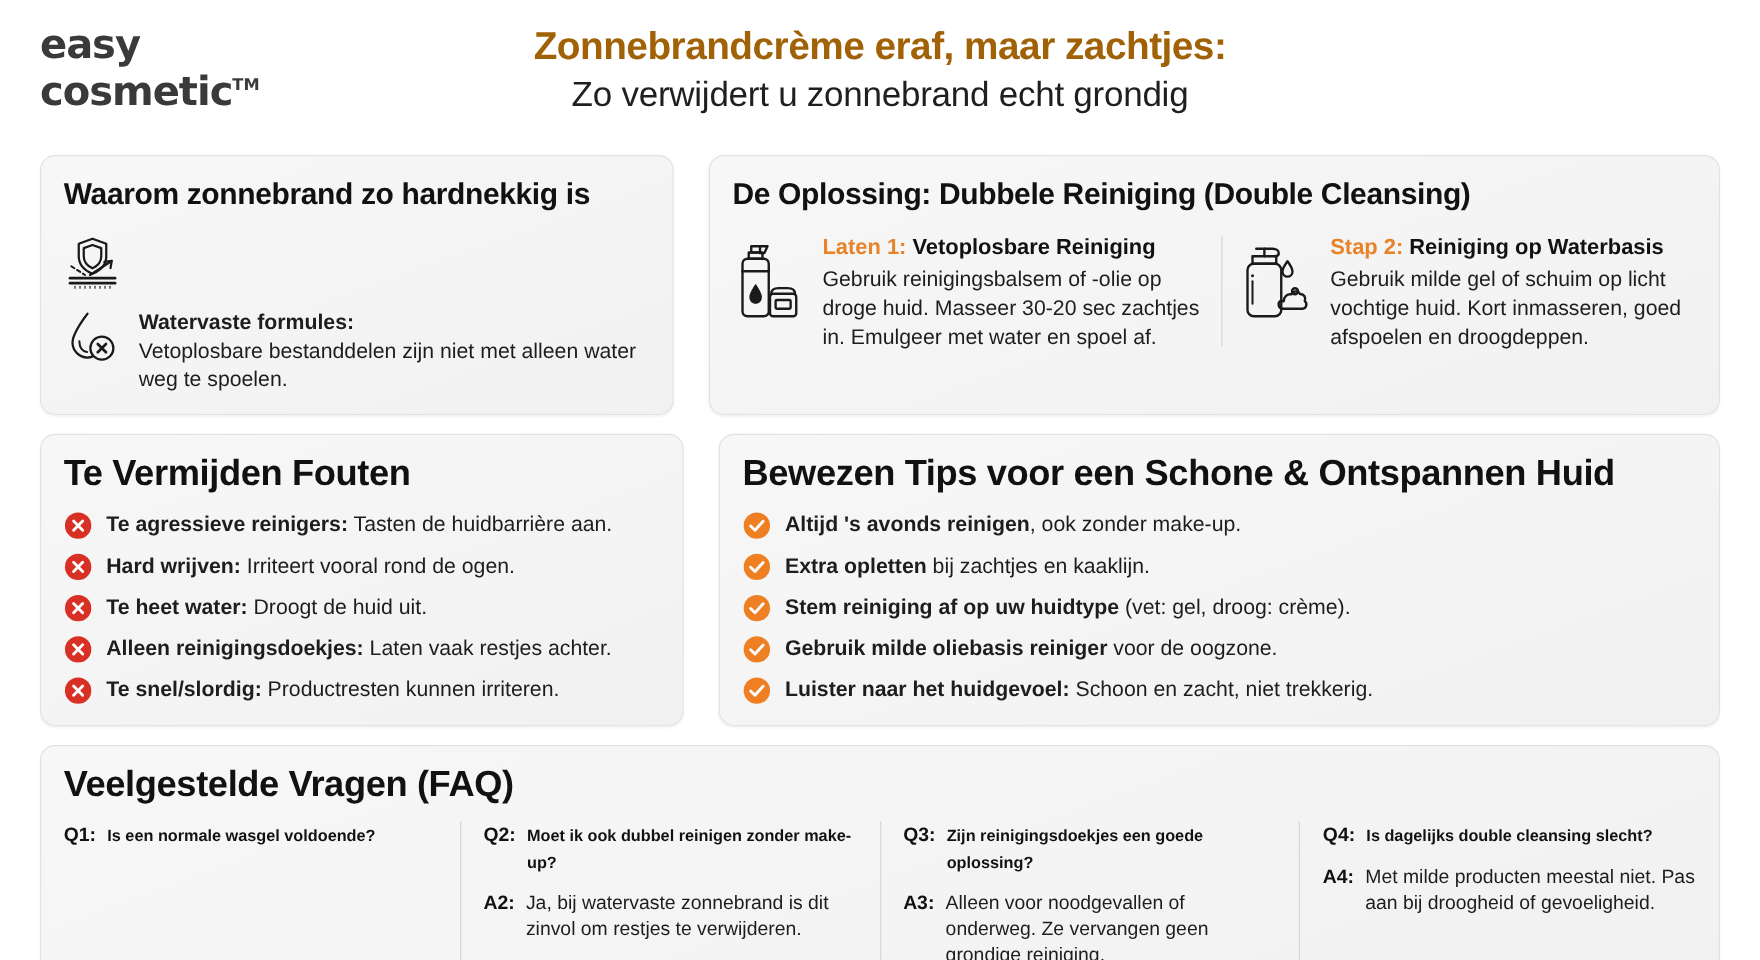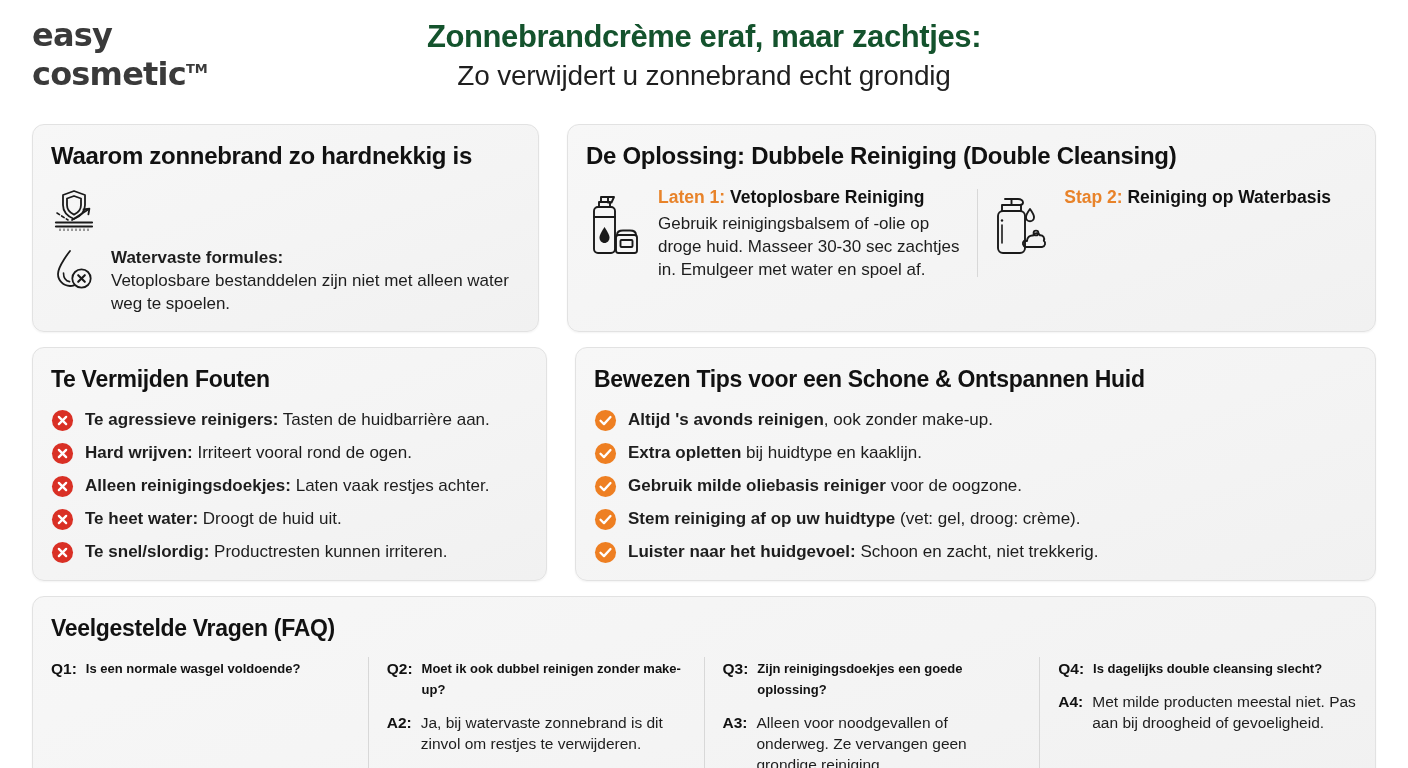--- a/index.html
+++ b/index.html
@@ -17,21 +17,21 @@
   .logo {
     position: absolute; left: 32px; top: 18px;
     font-family: "DejaVu Sans", sans-serif;
     font-weight: 700; font-size: 32px; line-height: 34px;
     color: #3a3a3a; letter-spacing: -0.8px;
   }
   .logo .tm { font-size: 13px; vertical-align: super; font-weight: 700; letter-spacing: 0; }
   .titles { text-align: center; padding-top: 18px; }
   .title-main {
     font-size: 31px; font-weight: 700; letter-spacing: -0.4px;
-    color: #14532d; line-height: 38px;
+    color: #a16207; line-height: 38px;
   }
   .title-sub {
     font-size: 28px; font-weight: 400; color: #1f1f1f;
     line-height: 36px; letter-spacing: -0.2px; margin-top: 2px;
   }
 
   
   .grid { position: absolute; left: 32px; top: 124px; width: 1344px; }
   .row { display: flex; gap: 28px; margin-bottom: 15px; }
   .card {
@@ -42,21 +42,21 @@
     padding: 16px 18px 16px 18px;
   }
   .col-left  { width: 520px; }
   .col-right { width: 809px; }
   .card-full { width: 1344px; }
 
   .card-title {
     font-size: 24px; font-weight: 700; color: #111;
     letter-spacing: -0.3px; margin-bottom: 14px; line-height: 30px;
   }
-  .card-title.small { font-size: 23px; }
+  .card-title.small { font-size: 29px; }
 
   
   .reason { display: flex; align-items: flex-start; gap: 14px; margin-bottom: 12px; }
   .reason:last-child { margin-bottom: 0; }
   .reason-ico { width: 46px; height: 46px; flex: 0 0 46px; margin-top: 2px; }
   .reason-txt { font-size: 17px; line-height: 23px; color: #1d1d1d; padding-top: 1px; }
   .reason-txt b { font-weight: 700; display: block; }
 
   
   .steps { display: flex; align-items: stretch; }
@@ -166,21 +166,21 @@
                 <path d="M31 44 C31 41 33.5 39.5 37 39.5 h7 c3.5 0 6 1.5 6 4.5"></path>
                 <rect x="30" y="44" width="21" height="18" rx="2.5"></rect>
                 <rect x="34.5" y="49" width="12" height="7" rx="1"></rect>
               </svg>
             </span>
             <div>
               <div class="step-head">
                 <span class="lbl">Laten 1:</span>
                 <span>Vetoplosbare Reiniging</span>
               </div>
-              <div class="step-body">Gebruik reinigingsbalsem of -olie op droge huid. Masseer 30-30 sec zachtjes in. Emulgeer met water en spoel af.</div>
+              <div class="step-body">Gebruik reinigingsbalsem of -olie op droge huid. Masseer 30-20 sec zachtjes in. Emulgeer met water en spoel af.</div>
             </div>
           </div>
 
           <div class="step-divider"></div>
 
           <div class="step step-b">
             <span class="step-ico">
               <svg viewBox="0 0 58 72" width="58" height="72" fill="none" stroke="#1a1a1a" stroke-width="1.9" stroke-linecap="round" stroke-linejoin="round">
                 <path d="M13 8 h13 c3 0 5 1.6 5 3.6 0 1.6 -1.4 2.4 -3 2.4"></path>
                 <line x1="19.5" y1="8" x2="19.5" y2="14"></line>
@@ -191,20 +191,21 @@
                 <path d="M38 18 C38 18 34 23.5 34 26.2 C34 28.5 35.8 30.3 38 30.3 C40.2 30.3 42 28.5 42 26.2 C42 23.5 38 18 38 18 Z"></path>
                 <circle cx="44" cy="42" r="2.4"></circle>
                 <path d="M35 50 C35 46.5 37.8 44 41 44.5 C42.5 41.5 46.5 41.3 48 44.2 C51 44 53 46.8 51.8 49.8 C54 51.5 53.4 55.5 50 56 h-16 c-3.4 -0.5 -4 -4.5 -1.8 -6.2 Z"></path>
               </svg>
             </span>
             <div>
               <div class="step-head">
                 <span class="lbl">Stap 2:</span>
                 <span>Reiniging op Waterbasis</span>
               </div>
+              <div class="step-body">Gebruik milde gel of schuim op licht vochtige huid. Kort inmasseren, goed afspoelen en droogdeppen.</div>
             </div>
           </div>
 
         </div>
       </div>
     </div>
 
     <div class="row">
 
       <div class="card col-left">
@@ -235,33 +236,33 @@
         </div>
 
         <div class="list-item">
           <span class="badge">
             <svg viewBox="0 0 24 24" width="23" height="23">
                 <circle cx="12" cy="12" r="11" fill="#d93025"></circle>
                 <path d="M8.2 8.2 L15.8 15.8 M15.8 8.2 L8.2 15.8" stroke="#fff" stroke-width="2.4" stroke-linecap="round"></path>
               </svg>
           </span>
           <div class="list-txt">
+            <b>Te heet water:</b><span> Droogt de huid uit.</span>
+          </div>
+        </div>
+
+        <div class="list-item">
+          <span class="badge">
+            <svg viewBox="0 0 24 24" width="23" height="23">
+                <circle cx="12" cy="12" r="11" fill="#d93025"></circle>
+                <path d="M8.2 8.2 L15.8 15.8 M15.8 8.2 L8.2 15.8" stroke="#fff" stroke-width="2.4" stroke-linecap="round"></path>
+              </svg>
+          </span>
+          <div class="list-txt">
             <b>Alleen reinigingsdoekjes:</b><span> Laten vaak restjes achter.</span>
-          </div>
-        </div>
-
-        <div class="list-item">
-          <span class="badge">
-            <svg viewBox="0 0 24 24" width="23" height="23">
-                <circle cx="12" cy="12" r="11" fill="#d93025"></circle>
-                <path d="M8.2 8.2 L15.8 15.8 M15.8 8.2 L8.2 15.8" stroke="#fff" stroke-width="2.4" stroke-linecap="round"></path>
-              </svg>
-          </span>
-          <div class="list-txt">
-            <b>Te heet water:</b><span> Droogt de huid uit.</span>
           </div>
         </div>
 
         <div class="list-item">
           <span class="badge">
             <svg viewBox="0 0 24 24" width="23" height="23">
                 <circle cx="12" cy="12" r="11" fill="#d93025"></circle>
                 <path d="M8.2 8.2 L15.8 15.8 M15.8 8.2 L8.2 15.8" stroke="#fff" stroke-width="2.4" stroke-linecap="round"></path>
               </svg>
           </span>
@@ -287,45 +288,45 @@
         </div>
 
         <div class="list-item">
           <span class="badge">
             <svg viewBox="0 0 24 24" width="23" height="23">
                 <circle cx="12" cy="12" r="11" fill="#ee7f22"></circle>
                 <path d="M6.8 12.3 L10.4 15.8 L17.2 8.4" stroke="#fff" stroke-width="2.4" fill="none" stroke-linecap="round" stroke-linejoin="round"></path>
               </svg>
           </span>
           <div class="list-txt">
-            <b>Extra opletten</b><span> bij huidtype en kaaklijn.</span>
+            <b>Extra opletten</b><span> bij zachtjes en kaaklijn.</span>
+          </div>
+        </div>
+
+        <div class="list-item">
+          <span class="badge">
+            <svg viewBox="0 0 24 24" width="23" height="23">
+                <circle cx="12" cy="12" r="11" fill="#ee7f22"></circle>
+                <path d="M6.8 12.3 L10.4 15.8 L17.2 8.4" stroke="#fff" stroke-width="2.4" fill="none" stroke-linecap="round" stroke-linejoin="round"></path>
+              </svg>
+          </span>
+          <div class="list-txt">
+            <b>Stem reiniging af op uw huidtype</b><span> (vet: gel, droog: crème).</span>
           </div>
         </div>
 
         <div class="list-item">
           <span class="badge">
             <svg viewBox="0 0 24 24" width="23" height="23">
                 <circle cx="12" cy="12" r="11" fill="#ee7f22"></circle>
                 <path d="M6.8 12.3 L10.4 15.8 L17.2 8.4" stroke="#fff" stroke-width="2.4" fill="none" stroke-linecap="round" stroke-linejoin="round"></path>
               </svg>
           </span>
           <div class="list-txt">
             <b>Gebruik milde oliebasis reiniger</b><span> voor de oogzone.</span>
-          </div>
-        </div>
-
-        <div class="list-item">
-          <span class="badge">
-            <svg viewBox="0 0 24 24" width="23" height="23">
-                <circle cx="12" cy="12" r="11" fill="#ee7f22"></circle>
-                <path d="M6.8 12.3 L10.4 15.8 L17.2 8.4" stroke="#fff" stroke-width="2.4" fill="none" stroke-linecap="round" stroke-linejoin="round"></path>
-              </svg>
-          </span>
-          <div class="list-txt">
-            <b>Stem reiniging af op uw huidtype</b><span> (vet: gel, droog: crème).</span>
           </div>
         </div>
 
         <div class="list-item">
           <span class="badge">
             <svg viewBox="0 0 24 24" width="23" height="23">
                 <circle cx="12" cy="12" r="11" fill="#ee7f22"></circle>
                 <path d="M6.8 12.3 L10.4 15.8 L17.2 8.4" stroke="#fff" stroke-width="2.4" fill="none" stroke-linecap="round" stroke-linejoin="round"></path>
               </svg>
           </span>

